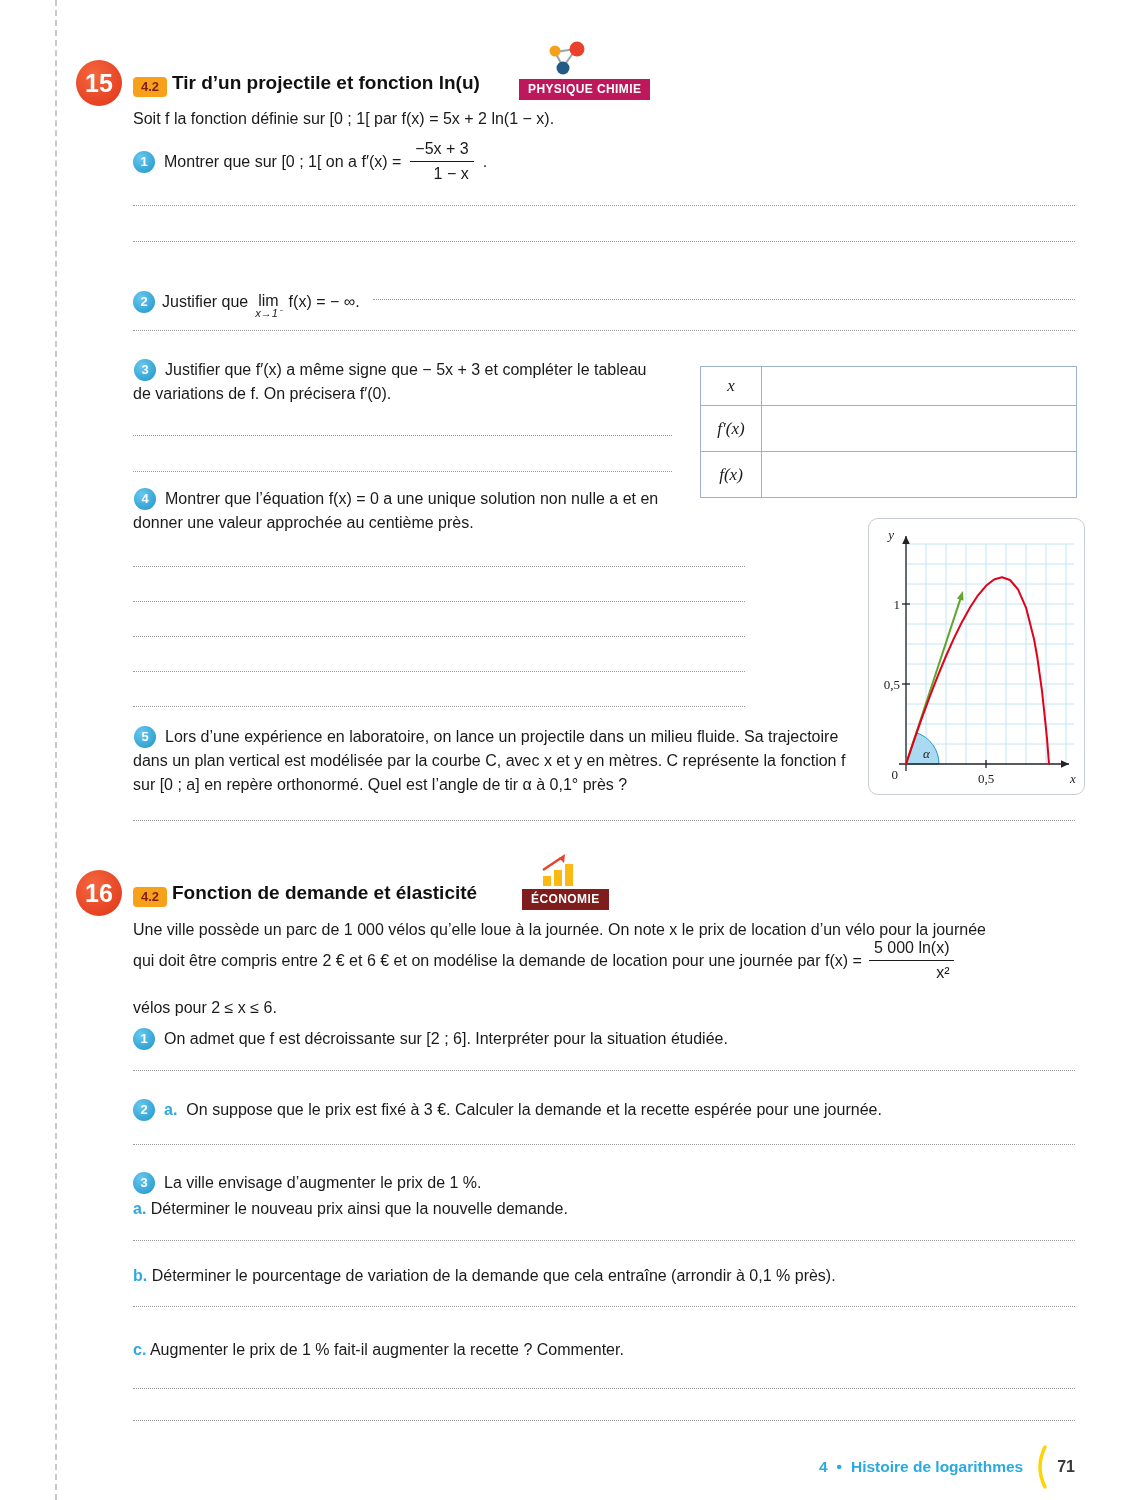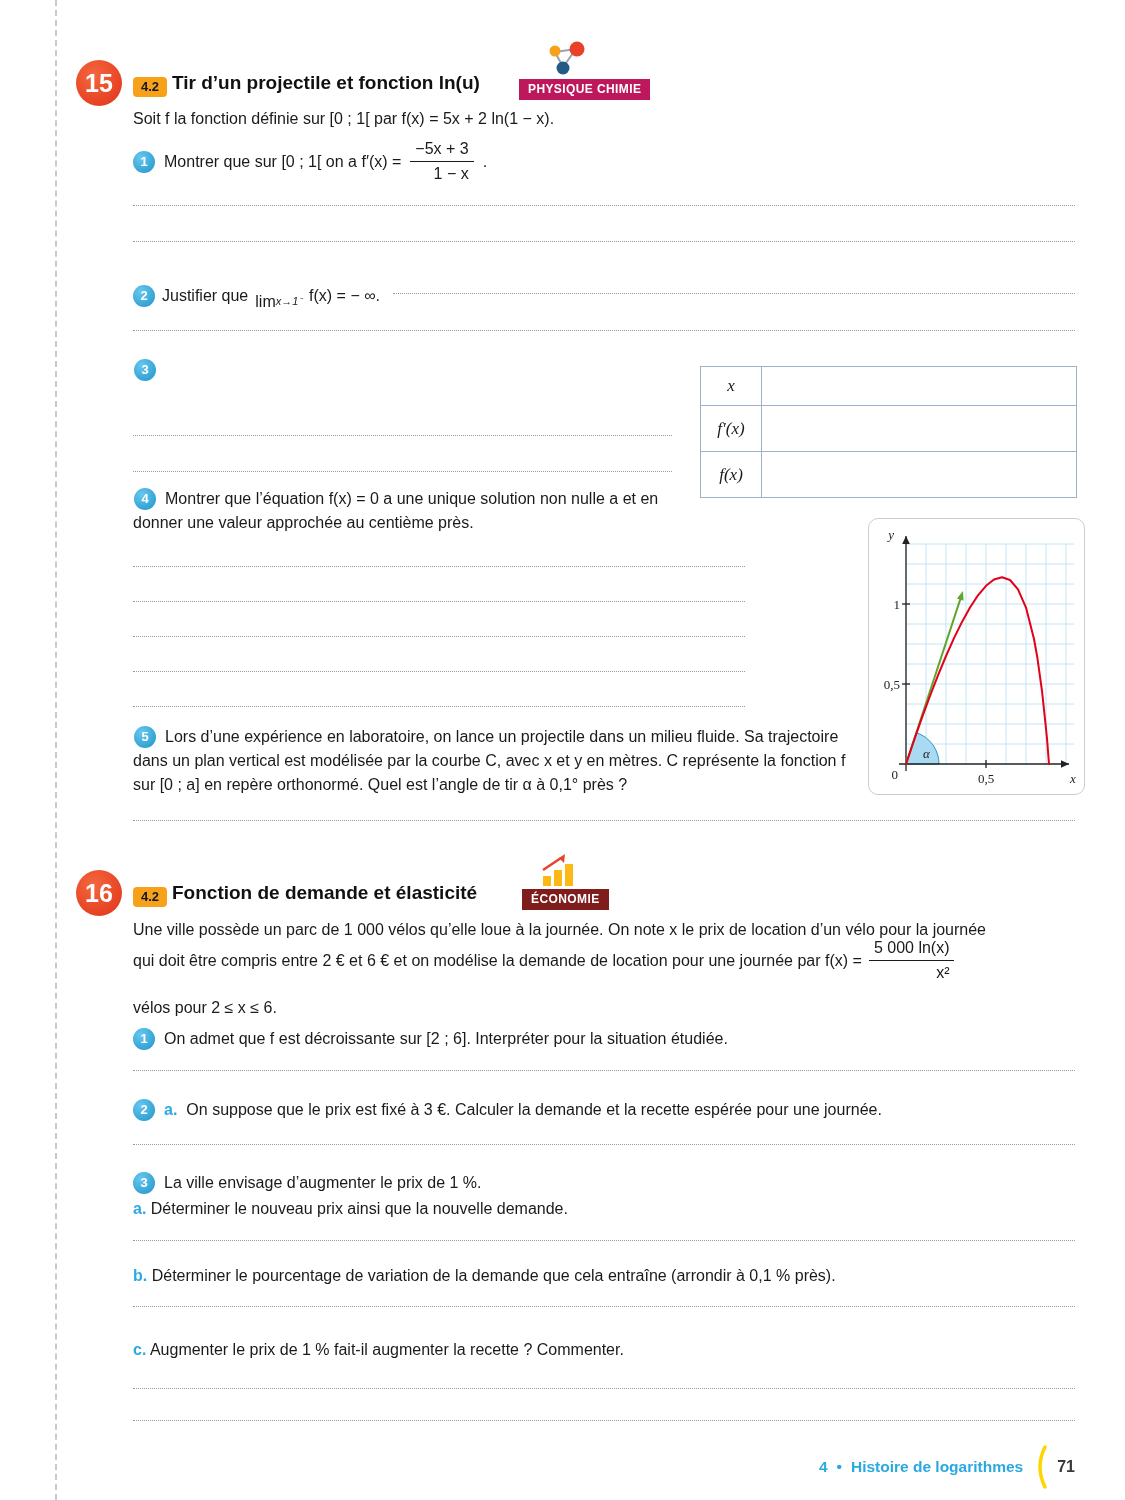--- a/index.html
+++ b/index.html
@@ -3,40 +3,40 @@
 <meta charset="utf-8">
 <style>
   html,body { margin:0; padding:0; background:#ffffff; }
   body { font-family:"Liberation Sans", sans-serif; color:#1a1a1a; }
   .page { position:relative; width:1125px; height:1500px; background:#fff; overflow:hidden; }
   .cutline { position:absolute; left:55px; top:0; bottom:0; border-left:2px dashed #c9c9c9; }
 
   .ex-circle { position:absolute; width:46px; height:46px; border-radius:50%;
     background:radial-gradient(circle at 38% 32%, #f4673e, #e03318);
     color:#fff; font-weight:bold; font-size:25px; display:flex; align-items:center; justify-content:center; }
-  .badge { position:absolute; background:#f7a11a; color:#0f172a; font-weight:bold; font-size:13px;
+  .badge { position:absolute; background:#f7a11a; color:#7f1d1d; font-weight:bold; font-size:13px;
     padding:2px 8px 3px; border-radius:4px; }
   .ex-title { position:absolute; font-weight:bold; font-size:19px; color:#111; margin:0; }
   .tag { position:absolute; color:#fff; font-weight:bold; font-size:12px; letter-spacing:.4px; padding:3px 9px 4px; }
   .tag-physics { background:#be185d; }
   .tag-econ { background:#7f1d1d; }
 
   .text { position:absolute; font-size:16px; line-height:24px; margin:0; }
   .qrow { position:absolute; display:flex; align-items:center; gap:9px; font-size:16px; line-height:24px; margin:0; }
   .qpara { position:absolute; font-size:16px; line-height:24px; margin:0; }
   .qcircle { width:22px; height:22px; border-radius:50%;
     background:radial-gradient(circle at 35% 30%, #66c8ee, #1f93c9);
     color:#fff; font-size:13px; font-weight:bold; display:flex; align-items:center; justify-content:center; flex:none; }
   .qcircle.inline { float:left; margin:1px 9px 0 1px; }
 
   .frac { display:inline-flex; flex-direction:column; align-items:flex-end; line-height:20px; font-size:16px; }
   .frac .num { padding:0 5px 2px; border-bottom:1.4px solid #1a1a1a; }
   .frac .den { padding:2px 5px 0; }
 
-  .lim-stack { display:inline-flex; flex-direction:row; align-items:center; line-height:13px; margin-top:10px; }
+  .lim-stack { display:inline-flex; flex-direction:column; align-items:center; line-height:13px; margin-top:10px; }
   .lim-stack .lim { font-size:16px; }
   .lim-stack .sub { font-size:11px; font-style:italic; }
 
   .dots { position:absolute; height:0; border-bottom:1.6px dotted #9a9a9a; }
   .dot-fill { flex:1; border-bottom:1.6px dotted #9a9a9a; margin:0 0 5px 6px; }
 
   .vtable { position:absolute; border-collapse:collapse; background:#fff; }
   .vtable td { border:1px solid #9db1cc; }
   .vtable .lbl { width:58px; text-align:center; font-family:"Liberation Serif", serif; font-style:italic; font-size:17px; }
   .vtable .empty { width:312px; }
@@ -98,20 +98,21 @@
         <span class="sub">x→1⁻</span>
       </span>
       <span>f(x) = − ∞.</span>
       <span class="dot-fill"></span>
     </div>
 
     <div class="dots" style="left:133px; top:330px; width:942px;"></div>
 
     <p class="qpara" style="left:133px; top:358px; width:525px;">
       <span class="qcircle inline">3</span>
+      <span>Justifier que f′(x) a même signe que − 5x + 3 et compléter le tableau de variations de f. On précisera f′(0).</span>
     </p>
 
     <table class="vtable" style="left:700px; top:366px;">
       <tbody>
           <tr class="r1">
         <td class="lbl">x</td>
         <td class="empty"></td>
       </tr>
       <tr class="r2">
         <td class="lbl">f′(x)</td>

